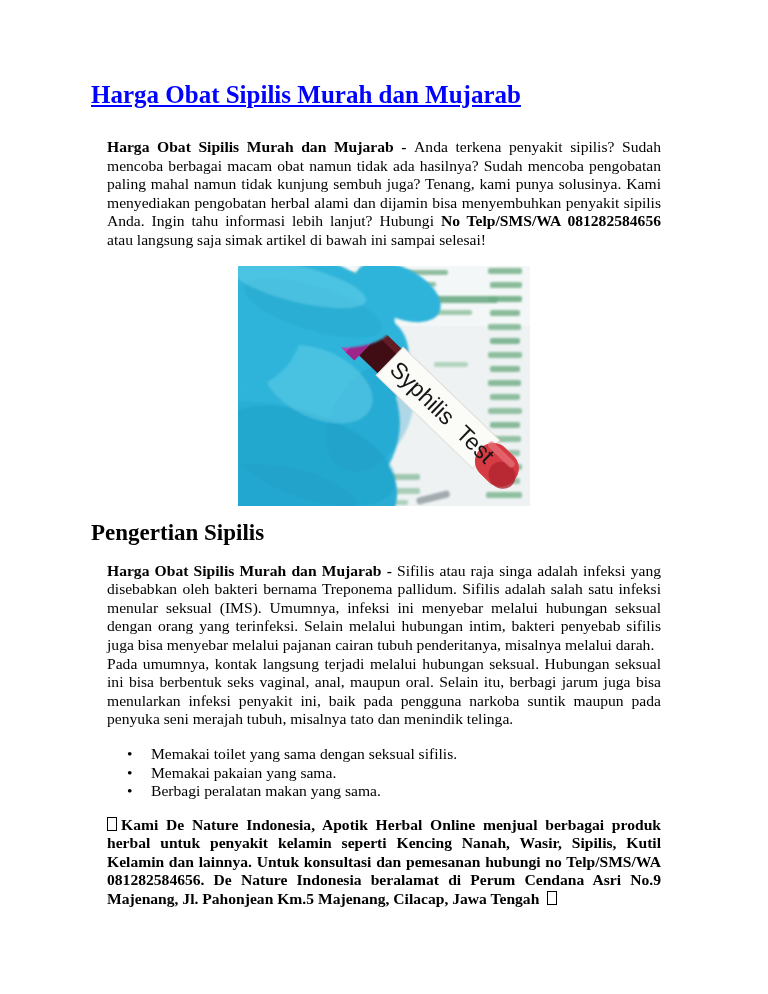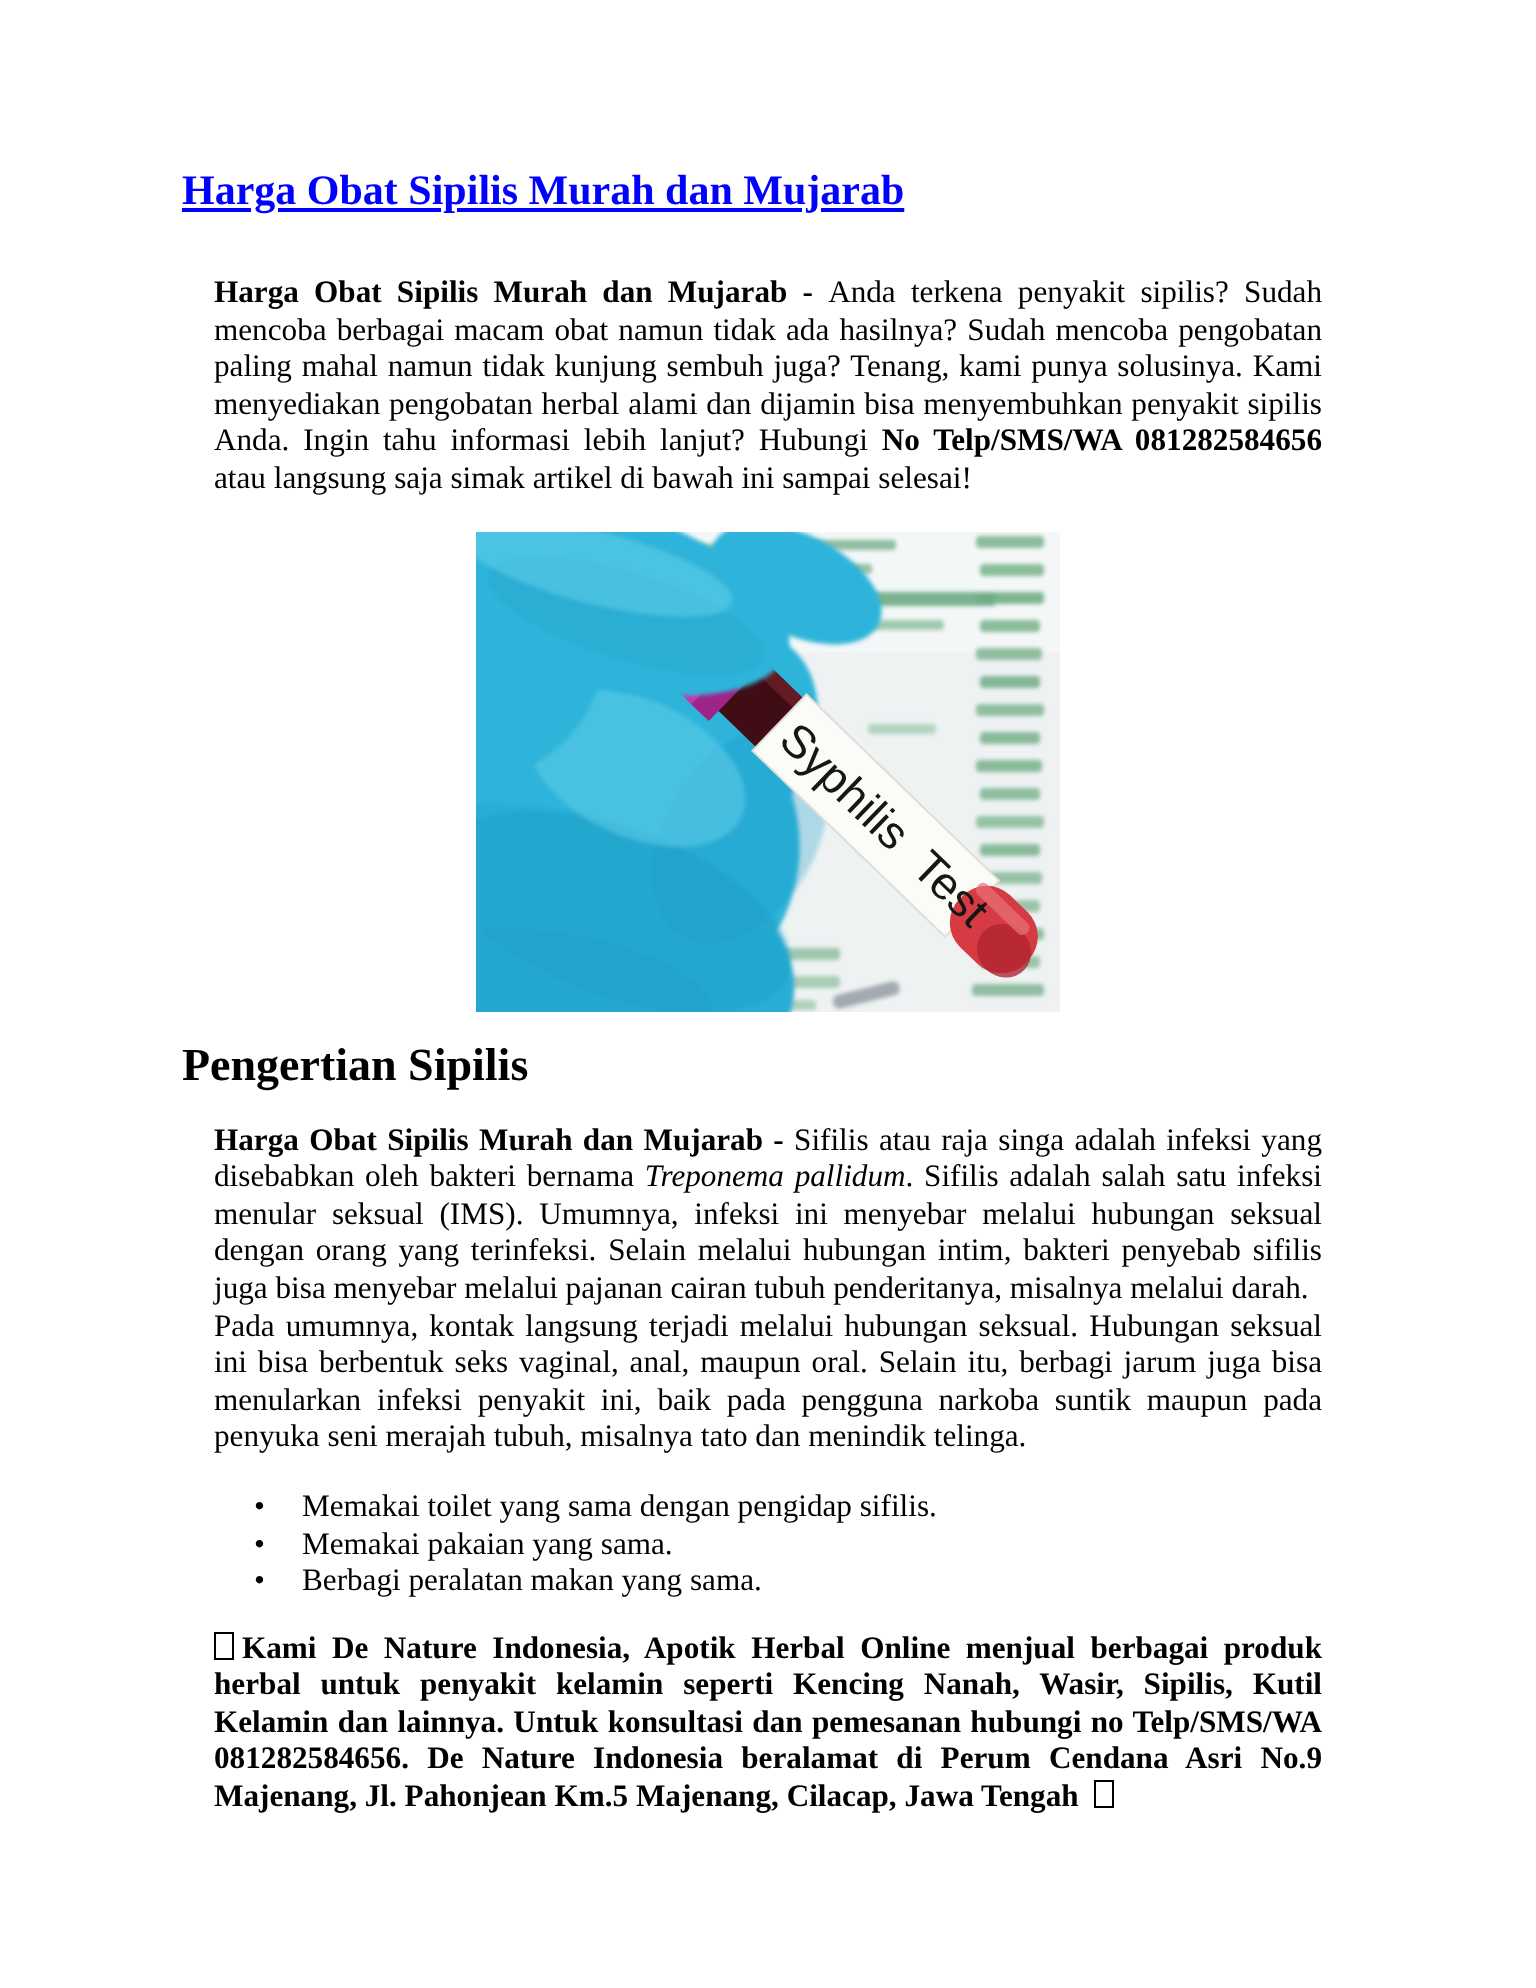--- a/index.html
+++ b/index.html
@@ -10,38 +10,38 @@
     font-family:"Liberation Serif","DejaVu Serif",serif;
     color:#000;
     overflow:hidden;
   }
   .content {
     width:586px;
     margin:0 auto;
     padding-top:84px;
   }
   .doc-title {
-    font-size:21px;
+    font-size:25px;
     font-weight:bold;
     color:#0101fe;
     text-decoration:underline;
     margin:0 0 16px 0;
     line-height:22px;
     display:inline-block;
     cursor:pointer;
   }
   .title-row { line-height:22px; }
   p.body-par {
     font-size:15.6px;
     line-height:18.6px;
     text-align:justify;
     margin:16px;
   }
   .b { font-weight:bold; }
-  .i { font-style:italic; }
+  .i { }
   .u { text-decoration:underline; }
   .photo-wrap {
     width:292px; height:240px;
     margin:12px auto 0 auto;
     display:block;
   }
   h2.section-heading {
     font-size:23px;
     font-weight:bold;
     margin:17px 0 0 0;
@@ -185,21 +185,21 @@
     </svg>
 
     <h2 class="section-heading">Pengertian Sipilis</h2>
 
     <p class="body-par def-par">
       <span class="b">Harga Obat Sipilis Murah dan Mujarab - </span><span>Sifilis atau raja singa adalah infeksi yang disebabkan oleh bakteri bernama </span><span class="i">Treponema pallidum</span><span>. Sifilis adalah salah satu infeksi menular seksual (IMS). Umumnya, infeksi ini menyebar melalui hubungan seksual dengan orang yang terinfeksi. Selain melalui hubungan intim, bakteri penyebab sifilis juga bisa menyebar melalui pajanan cairan tubuh penderitanya, misalnya melalui darah.</span><br>
       <span>Pada umumnya, kontak langsung terjadi melalui hubungan seksual. Hubungan seksual ini bisa berbentuk seks vaginal, anal, maupun oral. Selain itu, berbagi jarum juga bisa menularkan infeksi penyakit ini, baik pada pengguna narkoba suntik maupun pada penyuka seni merajah tubuh, misalnya tato dan menindik telinga.</span><br>
     </p>
 
     <ul class="trans-list">
-      <li>Memakai toilet yang sama dengan pengidap sifilis.</li>
+      <li>Memakai toilet yang sama dengan seksual sifilis.</li>
       <li>Memakai pakaian yang sama.</li>
       <li>Berbagi peralatan makan yang sama.</li>
     </ul>
 
     <p class="body-par footer-par">
       <span class="tofu"></span><span>Kami De Nature Indonesia, Apotik Herbal Online menjual berbagai produk herbal untuk penyakit kelamin seperti Kencing Nanah, Wasir, Sipilis, Kutil Kelamin dan lainnya. Untuk konsultasi dan pemesanan hubungi no Telp/SMS/WA 081282584656. De Nature Indonesia beralamat di Perum Cendana Asri No.9 Majenang, Jl. Pahonjean Km.5 Majenang, Cilacap, Jawa Tengah </span><span class="tofu end"></span>
     </p>
 
   </div>
 </div>

